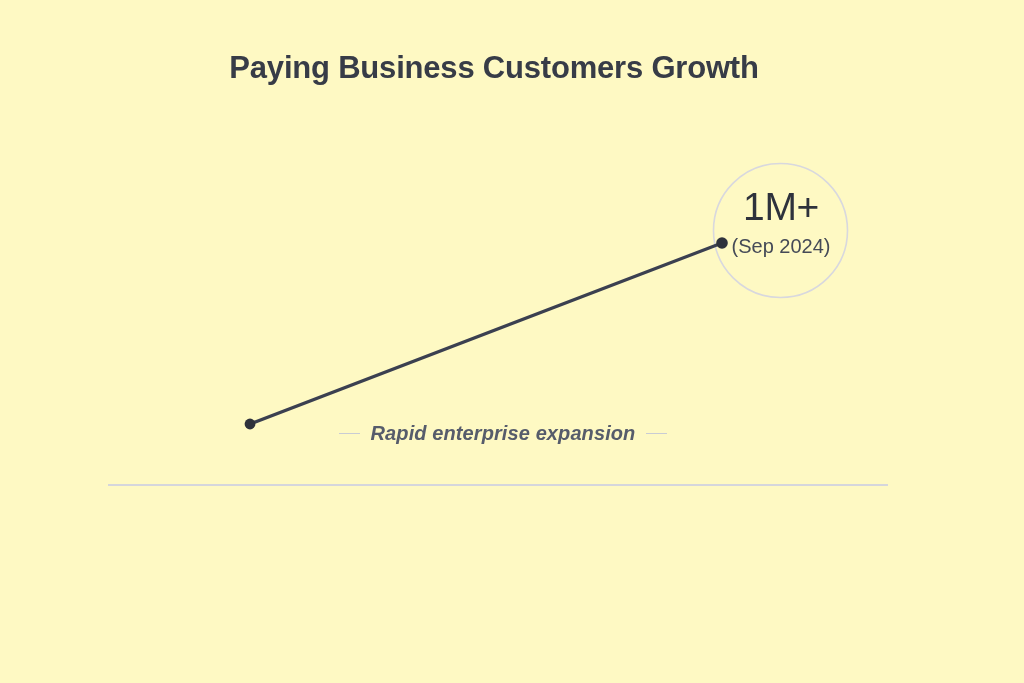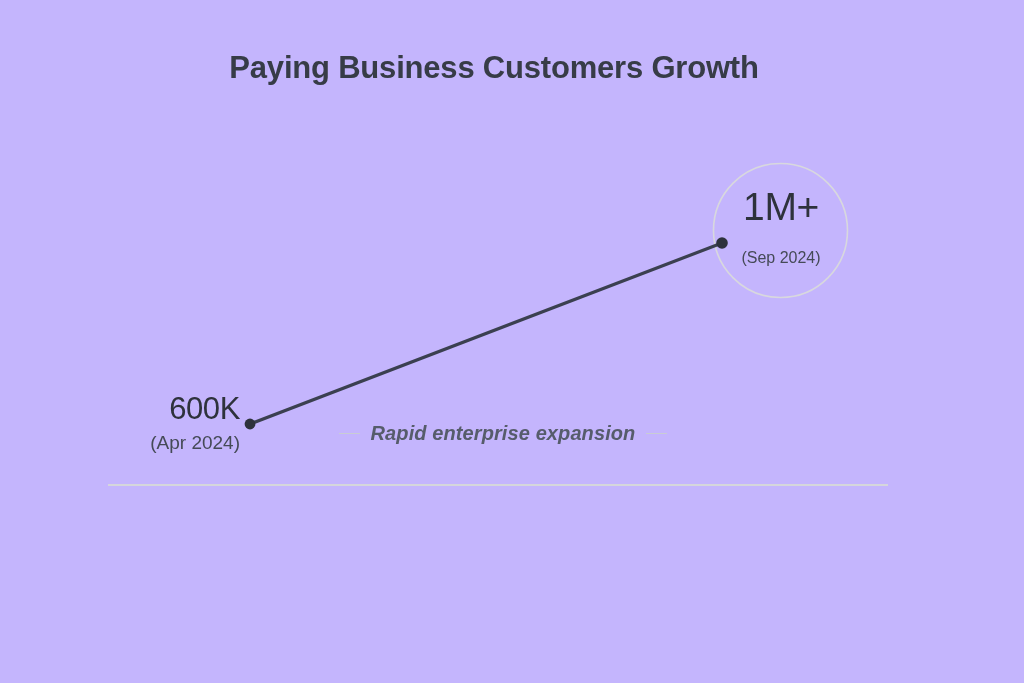--- a/index.html
+++ b/index.html
@@ -8,21 +8,21 @@
     background: #ffffff;
   }
   body {
     font-family: "Liberation Sans", sans-serif;
     -webkit-font-smoothing: antialiased;
   }
   #stage {
     position: relative;
     width: 1024px;
     height: 683px;
-    background: #c4b5fd;
+    background: #fef9c3;
     overflow: hidden;
   }
 
   
   #chart-title {
     position: absolute;
     left: 0;
     top: 50px;
     width: 988px;
     text-align: center;
@@ -71,22 +71,22 @@
   .date-label {
     color: #454a57;
     font-weight: 400;
     line-height: 1;
   }
   #start-date-label {
     font-size: 19px;
     margin-top: 9px;
   }
   #end-date-label {
-    font-size: 16px;
-    margin-top: 24px;
+    font-size: 20px;
+    margin-top: 10px;
   }
 
   
   #annotation-row {
     position: absolute;
     left: 330px;
     top: 421px;
     width: 346px;
     height: 24px;
     display: flex;
@@ -130,24 +130,20 @@
   <svg id="plot-svg" viewBox="0 0 1024 683">
 
     <circle cx="780.5" cy="230.5" r="67" fill="none" stroke="#d8d8de" stroke-width="1.6"></circle>
 
     <line x1="250" y1="424" x2="722" y2="243" stroke="#3b4050" stroke-width="3.2" stroke-linecap="round"></line>
 
     <circle cx="250" cy="424" r="5.4" fill="#2e323c"></circle>
     <circle cx="722" cy="243" r="5.8" fill="#2e323c"></circle>
   </svg>
 
-  <div class="endpoint-labels" id="start-point-labels">
-    <div class="value-label" id="start-value-label">600K</div>
-    <div class="date-label" id="start-date-label">(Apr 2024)</div>
-  </div>
 
   <div class="endpoint-labels" id="end-point-labels">
     <div class="value-label" id="end-value-label">1M+</div>
     <div class="date-label" id="end-date-label">(Sep 2024)</div>
   </div>
 
   <div id="annotation-row">
     <span class="annotation-rule"></span>
     <span id="annotation-text">Rapid enterprise expansion</span>
     <span class="annotation-rule"></span>

